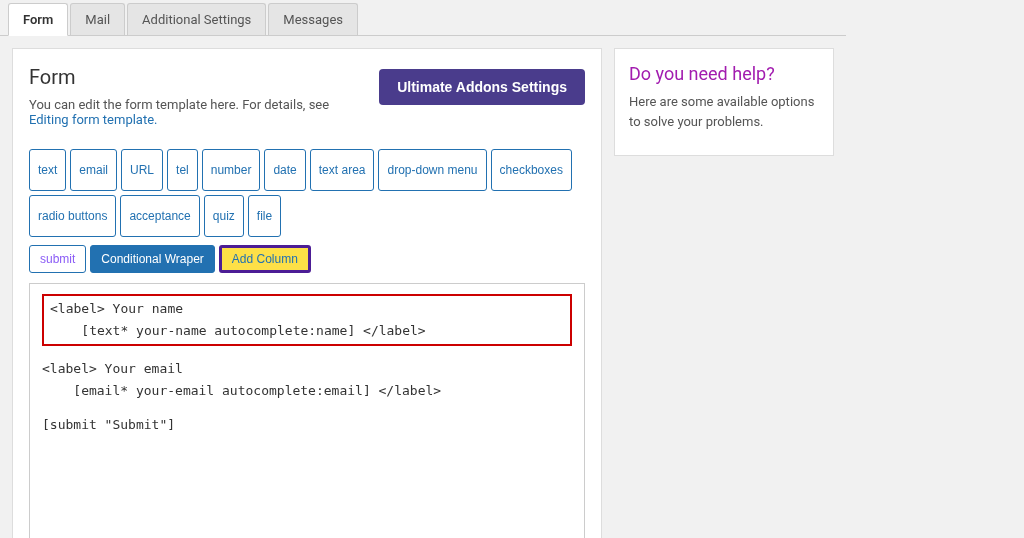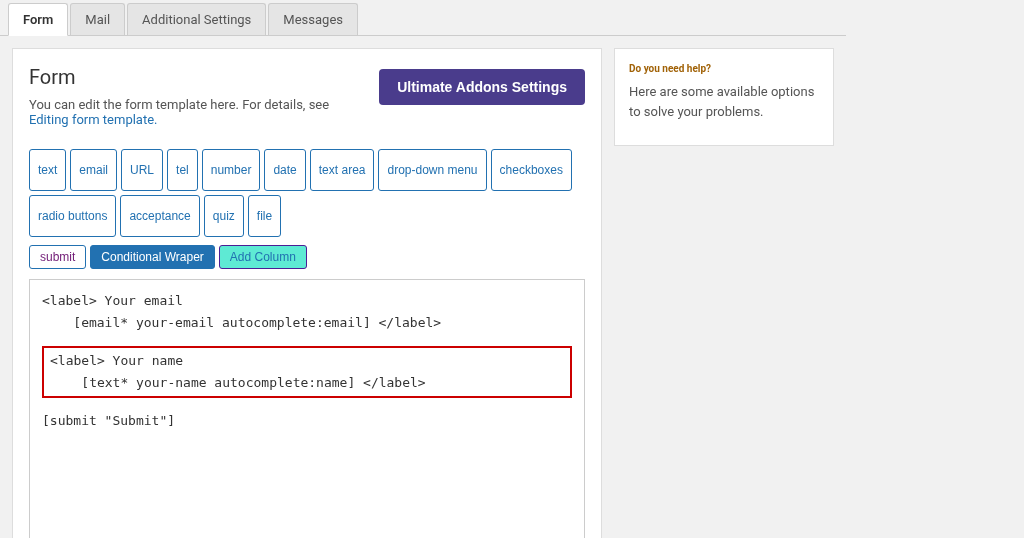--- a/index.html
+++ b/index.html
@@ -108,40 +108,40 @@
       display: flex;
       gap: 4px;
       margin-bottom: 10px;
     }
 
     .btn-submit {
       padding: 4px 10px;
       font-size: 12px;
       border: 1px solid #2271b1;
       background: #fff;
-      color: #701a75;
+      color: #8b5cf6;
       border-radius: 3px;
       cursor: pointer;
     }
 
     .btn-conditional {
       padding: 4px 10px;
       font-size: 12px;
       border: 1px solid #2271b1;
       background: #2271b1;
       color: #fff;
       border-radius: 3px;
       cursor: pointer;
     }
 
     .btn-add-column {
       padding: 4px 10px;
       font-size: 12px;
-      border: 1px solid #4c1d95;
-      background: #5eead4;
+      border: 3px solid #4c1d95;
+      background: #fde047;
       color: #2271b1;
       border-radius: 3px;
       cursor: pointer;
     }
 
     
     .code-editor {
       border: 1px solid #ccc;
       background: #fff;
       padding: 10px 12px;
@@ -193,23 +193,23 @@
       width: 220px;
       background: #fff;
       border: 1px solid #ddd;
       padding: 14px;
       font-size: 13px;
       color: #555;
       align-self: flex-start;
     }
 
     .right-panel-title {
-      font-size: 10px;
-      font-weight: 700;
-      color: #a16207;
+      font-size: 18px;
+      font-weight: 400;
+      color: #a21caf;
       margin-bottom: 8px;
     }
 
     .right-panel-desc {
       margin-bottom: 10px;
       line-height: 1.5;
     }
 
     .right-panel ol {
       padding-left: 18px;
@@ -271,30 +271,30 @@
       </div>
 
       <div class="action-buttons">
         <button class="btn-submit">submit</button>
         <button class="btn-conditional">Conditional Wraper</button>
         <button class="btn-add-column">Add Column</button>
       </div>
 
       <div class="code-editor">
         <div class="code-section">
-          <span class="code-line">&lt;label&gt; Your email</span>
-          <span class="code-line">    [email* your-email autocomplete:email] &lt;/label&gt;</span>
-        </div>
-        <div class="code-section">
           <span class="highlighted-lines">
             <span class="code-line">&lt;label&gt; Your name</span>
             <span class="code-line">    [text* your-name autocomplete:name] &lt;/label&gt;</span>
           </span>
         </div>
         <div class="code-section">
+          <span class="code-line">&lt;label&gt; Your email</span>
+          <span class="code-line">    [email* your-email autocomplete:email] &lt;/label&gt;</span>
+        </div>
+        <div class="code-section">
           <span class="code-line">[submit "Submit"]</span>
         </div>
       </div>
 
     </div>
 
     <div class="right-panel">
       <div class="right-panel-title">Do you need help?</div>
       <div class="right-panel-desc">Here are some available options to solve your problems.</div>
     </div>

